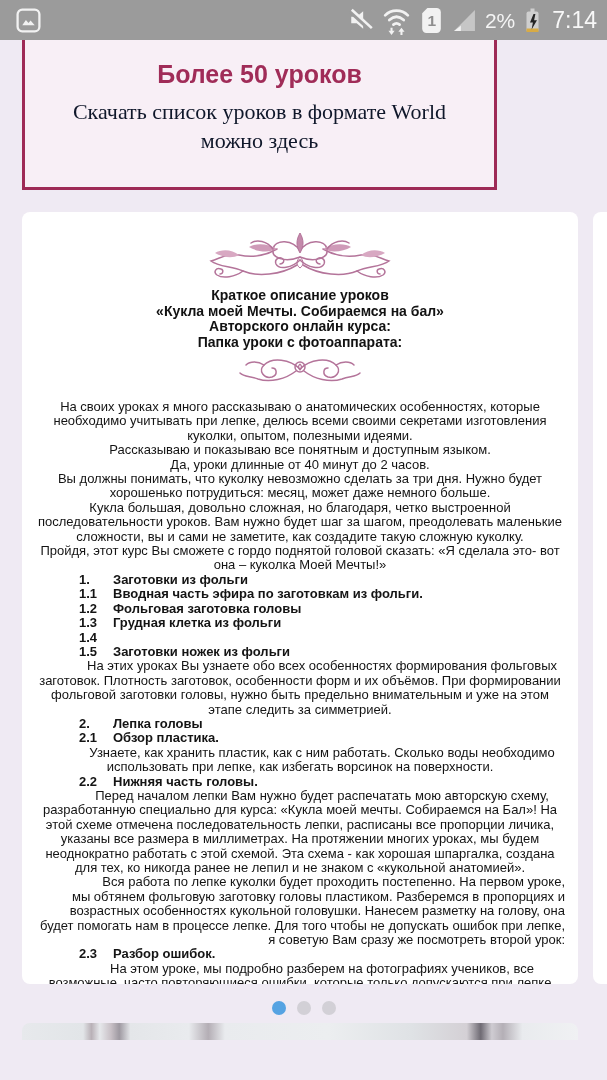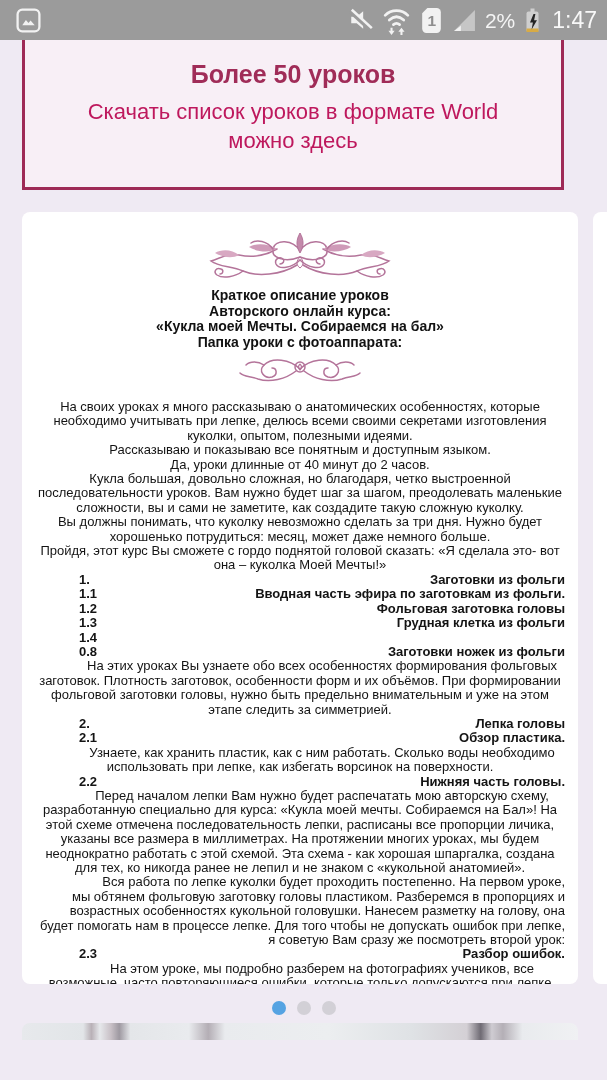--- a/index.html
+++ b/index.html
@@ -8,40 +8,40 @@
 
   
   .statusbar{height:40px;background:#9b9b9b;display:flex;align-items:center;
     justify-content:space-between;padding:0 10px 0 15px;box-sizing:border-box;}
   .sb-right{display:flex;align-items:center;gap:8px;}
   .sb-text{color:#f4f4f4;font-size:21px;line-height:1;}
   .sb-time{color:#f8f8f8;font-size:23px;line-height:1;margin-left:2px;}
   .sb-icon{display:block;}
 
   
-  .promo{margin-left:22px;width:542px;box-sizing:border-box;border:3px solid #9e2a56;border-top:none;
+  .promo{margin-left:22px;width:475px;box-sizing:border-box;border:3px solid #9e2a56;border-top:none;
     background:#f8eff6;text-align:center;padding:19px 30px 32px;}
   .promo-title{color:#a02c58;font-size:25px;font-weight:bold;line-height:31px;}
-  .promo-link{color:#be185d;font-size:22px;line-height:29px;margin-top:7px;cursor:pointer;}
+  .promo-link{color:#0f172a;font-size:22px;line-height:29px;margin-top:7px;cursor:pointer;font-family:Liberation Serif, serif;}
 
   
   .carousel{position:relative;margin-top:22px;height:772px;padding-left:12px;}
   .card{position:absolute;left:22px;top:0;width:556px;height:772px;background:#fff;
     border-radius:8px;box-sizing:border-box;padding:15px 13px 0;overflow:hidden;text-align:center;}
   .next-sliver{position:absolute;right:0;top:0;width:14px;height:772px;background:#fff;
     border-radius:8px 0 0 8px;}
   .ornament{margin:0 auto;display:block;}
   .heading{font-size:14px;font-weight:bold;line-height:15.5px;color:#121212;margin-top:3px;}
   .bodytext{margin-top:13px;font-size:13px;line-height:14.4px;color:#141414;}
   .bodytext p{margin:0;text-align:center;}
   .bodytext p.pleft{text-align:center;text-indent:44px;}
   .bodytext p.pleft2{text-align:right;text-indent:54px;}
   .toc-row{display:flex;text-align:left;font-weight:bold;padding-left:44px;}
   .toc-num{width:34px;flex:none;}
-  .toc-label{flex:1;text-align:right;}
+  .toc-label{flex:1;}
 
   
   .dots{display:flex;justify-content:center;gap:11px;margin-top:17px;}
   .dot{width:14px;height:14px;border-radius:50%;background:#d2d0d6;cursor:pointer;}
   .dot.active{background:#55a3e2;}
 
   
   .bottom-card{position:absolute;left:22px;top:1023px;width:556px;height:17px;
     border-radius:8px 8px 0 0;
     background:linear-gradient(90deg,
@@ -88,21 +88,21 @@
         <path d="M22,2 L22,22 L2,22 Z" fill="#c6c6c6"></path>
         <path d="M2,22 L8.5,22 L8.5,17 Z" fill="#f2f2f2"></path>
       </svg>
       <span class="sb-text">2%</span>
       <svg class="sb-icon" width="19" height="31" viewBox="0 0 19 30">
         <rect x="7.5" y="3" width="4" height="3.8" fill="#cfcfcf"></rect>
         <rect x="3.5" y="6" width="12" height="20.5" rx="2" fill="#cfcfcf"></rect>
         <rect x="3.5" y="23" width="12" height="3.5" fill="#d8ab45"></rect>
         <path d="M10.5,8.5 L7,17 h2.9 L8.6,24 L14,14.8 h-2.9 L12.4,8.5 Z" fill="#242424"></path>
       </svg>
-      <span class="sb-time">1:47</span>
+      <span class="sb-time">7:14</span>
     </div>
   </div>
 
   <div class="promo">
     <div class="promo-title">Более 50 уроков</div>
     <div class="promo-link">Скачать список уроков в формате World можно здесь</div>
   </div>
 
   <div class="carousel">
     <div class="card">
@@ -117,42 +117,42 @@
           <path d="M38,44 C30,50 18,52 12,48 C8,45 11,40 16,42 C19,43 18,47 15,47"></path>
           <path d="M68,22 C62,14 52,12 46,16"></path>
         </g>
         <use href="#o-left" xlink:href="#o-left" transform="translate(190,0) scale(-1,1)"></use>
         <path d="M95,6 C91,13 91,19 95,26 C99,19 99,13 95,6 Z" fill="#c489ab" stroke="#b4749a"></path>
         <path d="M95,30 C91,34 91,38 95,41 C99,38 99,34 95,30 Z" fill="none" stroke="#b4749a"></path>
       </svg>
 
       <div class="heading">
         <div>Краткое описание уроков</div>
+        <div>«Кукла моей Мечты. Собираемся на бал»</div>
         <div>Авторского онлайн курса:</div>
-        <div>«Кукла моей Мечты. Собираемся на бал»</div>
         <div>Папка уроки с фотоаппарата:</div>
       </div>
 
       <svg class="ornament" width="124" height="34" viewBox="0 0 124 34" style="margin-top:3px;">
         <g id="b-left" stroke="#b4749a" fill="none" stroke-width="1.5" stroke-linecap="round">
           <path d="M62,16 C52,6 34,4 26,12 C20,18 26,26 34,24 C40,22 39,15 34,15"></path>
           <path d="M58,18 C48,26 32,30 20,26 C12,23 6,24 2,20"></path>
           <path d="M26,12 C20,8 12,8 8,12"></path>
         </g>
         <use href="#b-left" xlink:href="#b-left" transform="translate(124,0) scale(-1,1)"></use>
         <circle cx="62" cy="14" r="5" fill="none" stroke="#b4749a" stroke-width="1.5"></circle>
         <path d="M62,11 C60,13 60,15 62,17 C64,15 64,13 62,11" fill="none" stroke="#b4749a" stroke-width="1.2"></path>
       </svg>
 
       <div class="bodytext">
         <p>На своих уроках я много рассказываю о анатомических особенностях, которые необходимо учитывать при лепке, делюсь всеми своими секретами изготовления куколки, опытом, полезными идеями.</p>
         <p>Рассказываю и показываю все понятным и доступным языком.</p>
         <p>Да, уроки длинные от 40 минут до 2 часов.</p>
+        <p>Вы должны понимать, что куколку невозможно сделать за три дня. Нужно будет хорошенько потрудиться: месяц, может даже немного больше.</p>
         <p>Кукла большая, довольно сложная, но благодаря, четко выстроенной последовательности уроков. Вам нужно будет шаг за шагом, преодолевать маленькие сложности, вы и сами не заметите, как создадите такую сложную куколку.</p>
-        <p>Вы должны понимать, что куколку невозможно сделать за три дня. Нужно будет хорошенько потрудиться: месяц, может даже немного больше.</p>
         <p>Пройдя, этот курс Вы сможете с гордо поднятой головой сказать: «Я сделала это- вот она – куколка Моей Мечты!»</p>
 
         <div class="toc-row">
           <span class="toc-num">1.</span>
           <span class="toc-label">Заготовки из фольги</span>
         </div>
         <div class="toc-row">
           <span class="toc-num">1.1</span>
           <span class="toc-label">Вводная часть эфира по заготовкам из фольги.</span>
         </div>
@@ -161,21 +161,21 @@
           <span class="toc-label">Фольговая заготовка головы</span>
         </div>
         <div class="toc-row">
           <span class="toc-num">1.3</span>
           <span class="toc-label">Грудная клетка из фольги</span>
         </div>
         <div class="toc-row">
           <span class="toc-num">1.4</span>
         </div>
         <div class="toc-row">
-          <span class="toc-num">0.8</span>
+          <span class="toc-num">1.5</span>
           <span class="toc-label">Заготовки ножек из фольги</span>
         </div>
 
         <p class="pleft">На этих уроках Вы узнаете обо всех особенностях формирования фольговых заготовок. Плотность заготовок, особенности форм и их объёмов. При формировании фольговой заготовки головы, нужно быть предельно внимательным и уже на этом этапе следить за симметрией.</p>
 
         <div class="toc-row">
           <span class="toc-num">2.</span>
           <span class="toc-label">Лепка головы</span>
         </div>
         <div class="toc-row">

